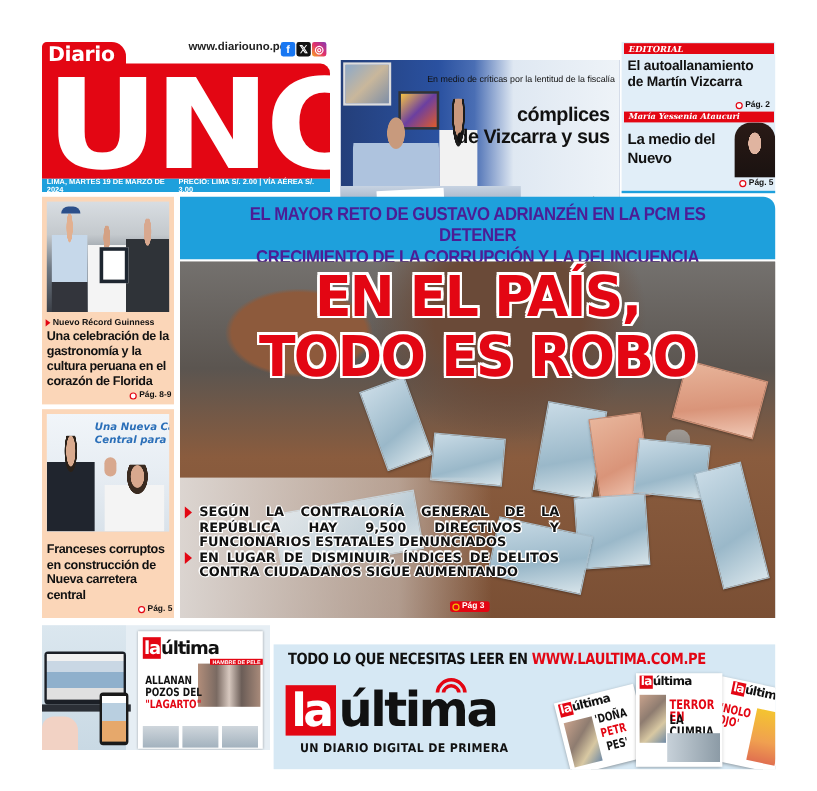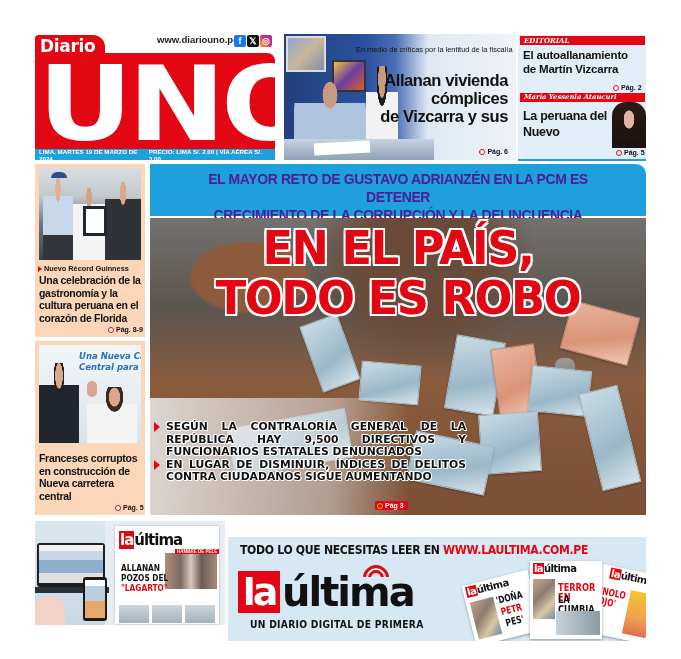--- a/index.html
+++ b/index.html
@@ -11,21 +11,21 @@
   .logo-diario { left: 40px; top: 36px; color: #fff; font-weight: 900; font-size: 17px; letter-spacing: -0.3px; font-family: "DejaVu Sans", sans-serif; }
   .logo-uno { left: 38px; top: 40px; color: #fff; font-weight: 900; font-size: 104px; line-height: 1; letter-spacing: -4px; font-family: "DejaVu Sans", sans-serif; transform: scaleX(1.12); transform-origin: left top; }
   .url-text { left: 157px; top: 34px; font-size: 9.5px; font-weight: bold; color: #222; }
   .social { top: 35px; width: 12px; height: 12px; border-radius: 2px; color: #fff; font-size: 9px; font-weight: bold; text-align: center; line-height: 12px; }
   .fb { left: 234px; background: #1877f2; }
   .xx { left: 247px; background: #111; }
   .ig { left: 260px; background: linear-gradient(45deg, #f9a825, #e1306c, #833ab4); }
   .dateline { left: 35px; top: 149px; width: 240px; height: 11px; background: #1ea0dc; color: #fff; font-size: 6.2px; font-family: "Liberation Sans", sans-serif; display: flex; justify-content: space-between; align-items: center; padding: 0 4px; font-weight: bold; }
 
   
-  .vizcarra { left: 284px; top: 34px; width: 232px; height: 126px; overflow: hidden; background: #2c4d8a; }
+  .vizcarra { left: 284px; top: 50px; width: 232px; height: 126px; overflow: hidden; background: #2c4d8a; }
   .viz-wall { left: 0; top: 0; width: 232px; height: 126px; background: linear-gradient(90deg, #243f7a 0%, #2a51a0 35%, #4a6eb4 48%, #dfe8f2 62%, #eef3f8 100%); }
   .viz-pic1 { left: 2px; top: 2px; width: 40px; height: 36px; background: linear-gradient(135deg,#8da9c9,#c9b79b,#7f8fa6); border: 2px solid #ddd; }
   .viz-pic2 { left: 48px; top: 26px; width: 34px; height: 32px; background: linear-gradient(135deg,#f6c343,#6b3fa0,#e05b2a); border: 2px solid #333; }
   .viz-man { left: 10px; top: 45px; width: 72px; height: 80px; background: radial-gradient(ellipse at 50% 20%, #c89a7d 0 14%, transparent 15%), linear-gradient(180deg, transparent 30%, #aec3de 30%); border-radius: 30px 30px 0 0; }
   .viz-woman { left: 82px; top: 32px; width: 32px; height: 94px; background: radial-gradient(ellipse at 50% 14%, #c9987d 0 16%, #1b1b1b 17% 23%, transparent 24%), linear-gradient(180deg, transparent 28%, #f2f2f2 28%); border-radius: 16px 16px 0 0; }
   .viz-desk { left: 0; top: 105px; width: 150px; height: 21px; background: linear-gradient(180deg,#c7d3e2,#8fa0b7); }
   .viz-paper { left: 30px; top: 108px; width: 56px; height: 12px; background: #fff; transform: rotate(-3deg); }
   .viz-kicker { left: 72px; top: 11px; font-size: 7.4px; color: #111; font-family: "Liberation Sans", sans-serif; }
   .viz-head { right: 8px; top: 37px; text-align: right; font-family: "Liberation Sans", sans-serif; font-weight: bold; font-size: 16.5px; line-height: 18px; color: #111; letter-spacing: -0.4px; }
   .pag { font-size: 7px; font-weight: bold; color: #111; display: flex; align-items: center; gap: 2px; }
@@ -160,21 +160,20 @@
 <div class="abs vizcarra">
   <div class="abs viz-wall"></div>
   <div class="abs viz-pic1"></div>
   <div class="abs viz-pic2"></div>
   <div class="abs viz-woman"></div>
   <div class="abs viz-man"></div>
   <div class="abs viz-desk"></div>
   <div class="abs viz-paper"></div>
   <div class="abs viz-kicker">En medio de críticas por la lentitud de la fiscalía</div>
   <div class="abs viz-head">
-    <div>Allanan vivienda</div>
     <div>cómplices</div>
     <div>de Vizcarra y sus</div>
   </div>
   <div class="abs pag viz-pag">
     <span class="pag-dot"></span>
     <span>Pág. 6</span>
   </div>
 </div>
 
 <div class="abs rc"></div>
@@ -182,21 +181,21 @@
 <div class="abs edit-head">
   <div>El autoallanamiento</div>
   <div>de Martín Vizcarra</div>
 </div>
 <div class="abs pag edit-pag">
   <span class="pag-dot"></span>
   <span>Pág. 2</span>
 </div>
 <div class="abs author-tag">María Yessenia Ataucuri</div>
 <div class="abs col-head">
-  <div>La peruana del</div>
+  <div>La medio del</div>
   <div>Nuevo</div>
 </div>
 <div class="abs author-photo"></div>
 <div class="abs pag col-pag">
   <span class="pag-dot"></span>
   <span>Pág. 5</span>
 </div>
 <div class="abs rc-line"></div>
 
 <div class="abs banner">

